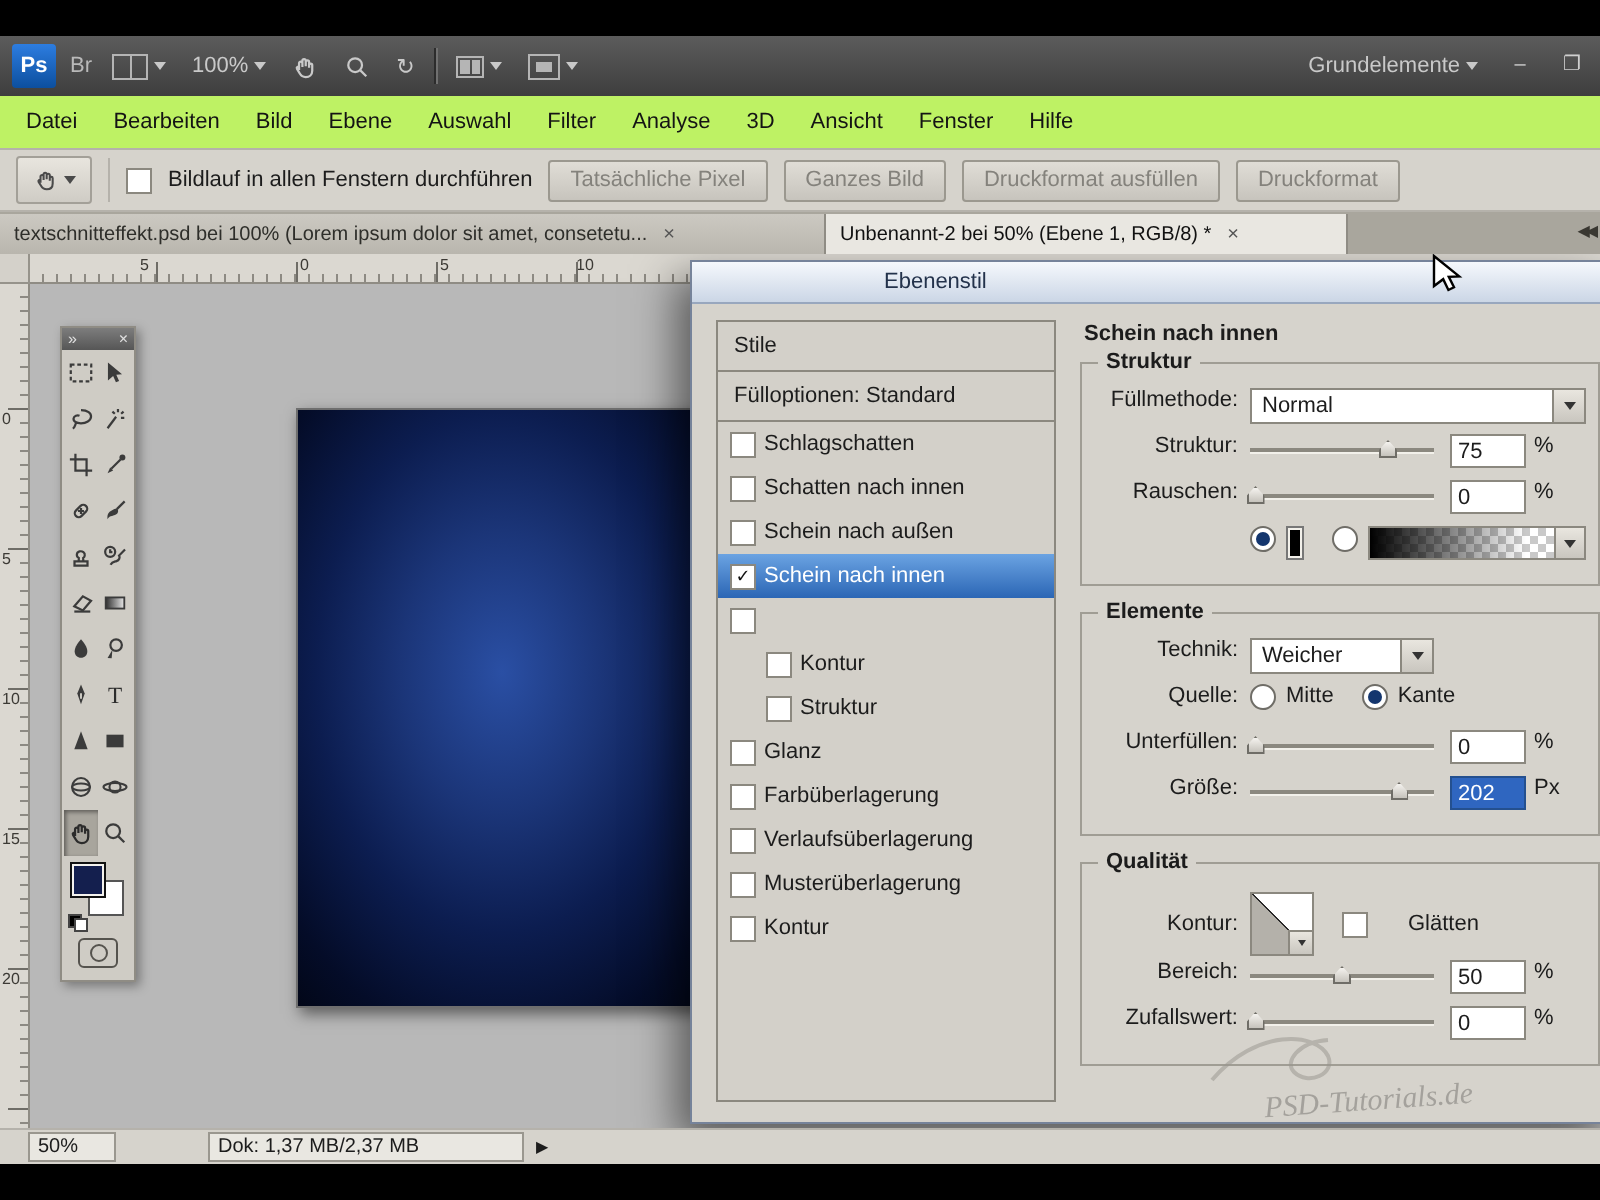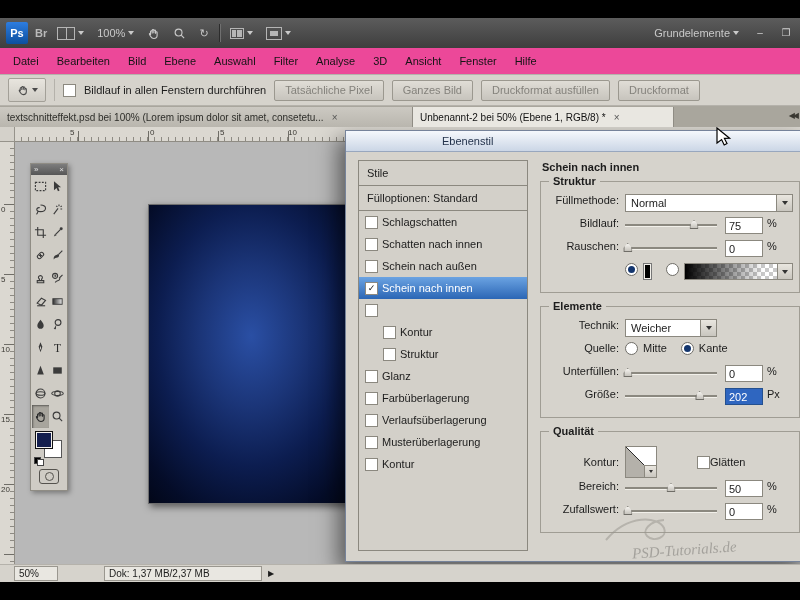--- a/index.html
+++ b/index.html
@@ -2,37 +2,37 @@
 <html><head>
 <meta charset="utf-8">
 <style>
   html,body{margin:0;padding:0}
   body{width:800px;height:600px;background:#000;font-family:"Liberation Sans",sans-serif;overflow:hidden;position:relative;font-size:11px;color:#1c1c1c}
   #app{position:absolute;top:18px;left:0;width:800px;height:564px;background:#d6d3cc;display:flex;flex-direction:column}
 
   
   .topbar{height:30px;background:linear-gradient(#5c5c5c,#3e3e3e);display:flex;align-items:center;padding:0 6px;gap:7px;color:#c9c9c9;flex:0 0 auto}
   .ps-badge{width:22px;height:22px;border-radius:2px;background:linear-gradient(#2d7de0,#0c4f9e);color:#fff;font-weight:bold;font-size:11px;display:grid;place-items:center}
-  .br-badge{color:#b9b9b9;font-weight:bold;font-size:11px}
+  .br-badge{color:#b9b9b9;font-weight:normal;font-size:11px}
   .tb-btn{height:20px;display:flex;align-items:center;gap:3px;padding:0 3px;color:#c9c9c9}
   .tb-sep{width:1px;height:18px;background:#2c2c2c;box-shadow:1px 0 0 #707070}
   .ct{display:inline-block;width:0;height:0;border-left:3px solid transparent;border-right:3px solid transparent;border-top:4px solid currentColor}
   .pane-ic{width:16px;height:11px;border:1px solid #b5b5b5;display:flex}
   .pane-ic i{flex:1;border-right:1px solid #b5b5b5}
   .pane-ic i:last-child{border-right:none}
   .arr-ic{width:14px;height:11px;border:1px solid #b5b5b5;display:grid;grid-template-columns:1fr 1fr;gap:1px;padding:1px;box-sizing:border-box}
   .arr-ic i{background:#b5b5b5}
   .scr-ic{width:14px;height:11px;border:1px solid #b5b5b5;display:grid;place-items:center}
   .scr-ic i{width:8px;height:5px;background:#b5b5b5}
   .tb-right{margin-left:auto;display:flex;align-items:center;gap:10px;color:#d6d6d6}
   .winbtn{width:16px;height:13px;display:grid;place-items:center;color:#cfcfcf;font-size:10px;line-height:1}
   .tb-tool svg{display:block}
 
   
-  .menubar{height:26px;background:#ec4899;border-bottom:1px solid #b5b2ab;display:flex;align-items:flex-end;padding:0 4px;flex:0 0 auto}
+  .menubar{height:26px;background:#bef264;border-bottom:1px solid #b5b2ab;display:flex;align-items:flex-end;padding:0 4px;flex:0 0 auto}
   .menu-item{padding:0 9px;height:100%;display:flex;align-items:center;color:#141414}
 
   
   .optionsbar{height:30px;background:#d6d3cc;border-bottom:1px solid #b5b2ab;display:flex;align-items:center;padding:0 8px;gap:8px;flex:0 0 auto}
   .opt-tool{width:36px;height:22px;border:1px solid #a3a098;border-radius:2px;background:linear-gradient(#e8e5de,#cfccc5);display:flex;align-items:center;justify-content:center;gap:3px;color:#4a4a4a}
   .opt-sep{width:1px;height:22px;background:#b5b2ab}
   .checkbox{width:11px;height:11px;border:1px solid #8b887f;background:#fff;flex:0 0 auto}
   .opt-btn{height:19px;padding:0 10px;border:1px solid #9b988f;border-radius:2px;background:linear-gradient(#e0ddd6,#c7c4bd);color:#84827c;display:flex;align-items:center}
 
   
@@ -105,21 +105,21 @@
   .swatch-black{width:24px;height:15px;background:#000;border:1px solid #777;box-shadow:0 0 0 1px #f2f0ea inset;margin-right:14px}
   .grad-wrap{display:flex;align-items:stretch;height:17px}
   .swatch-grad{width:92px;border:1px solid #8b887f;background:
      linear-gradient(to right,#000 0%,rgba(0,0,0,0) 85%),
      repeating-conic-gradient(#c9c9c9 0 25%,#fff 0 50%);background-size:auto,8px 8px}
   .grad-btn{width:14px;border:1px solid #8b887f;border-left:none;background:linear-gradient(#e9e6df,#c9c6bf);display:grid;place-items:center;color:#333}
   .contour{position:relative;width:30px;height:30px;border:1px solid #8b887f;background:linear-gradient(to top right,#b4b1aa 49.4%,#2a2a2a 49.4% 51.6%,#fff 51.6%);flex:0 0 auto}
   .mini-arrow{position:absolute;right:-1px;bottom:-1px;width:11px;height:11px;background:linear-gradient(#e9e6df,#c9c6bf);border:1px solid #8b887f;display:grid;place-items:center;color:#333}
   .mini-arrow .ct{border-left-width:2.5px;border-right-width:2.5px;border-top-width:3.5px}
   .q-row{display:flex;align-items:center;height:36px}
-  .glatten{display:flex;align-items:center;gap:0;margin-left:40px}
+  .glatten{display:flex;align-items:center;gap:20px;margin-left:14px}
 
   
   .statusbar{height:17px;background:#d6d3cc;border-top:1px solid #b5b2ab;display:flex;align-items:center;font-size:10px;gap:6px;padding-left:14px;flex:0 0 auto}
   .sb-box{height:13px;background:#e9e7e1;border:1px solid #9a978f;display:flex;align-items:center;padding:0 4px}
   .sb-zoom{width:34px}
   .sb-doc{margin-left:40px;width:148px}
   .sb-arrow{color:#1c1c1c;font-size:8px}
 
   
   .watermark{position:absolute;right:2px;top:510px;z-index:20;opacity:.7;pointer-events:none}
@@ -465,21 +465,21 @@
             <div class="row">
               <span class="lbl">Füllmethode:</span>
               <div class="select sel-grow">
                 <span>Normal</span>
                 <span class="arrowbox">
                     <span class="ct"></span>
                   </span>
               </div>
             </div>
             <div class="row">
-              <span class="lbl">Bildlauf:</span>
+              <span class="lbl">Struktur:</span>
               <div class="slider">
                   <div class="track"></div>
                   <div class="thumb" style="left:75%"></div>
                 </div>
               <div class="val">75</div>
               <span class="unit">%</span>
             </div>
             <div class="row">
               <span class="lbl">Rauschen:</span>
               <div class="slider">

